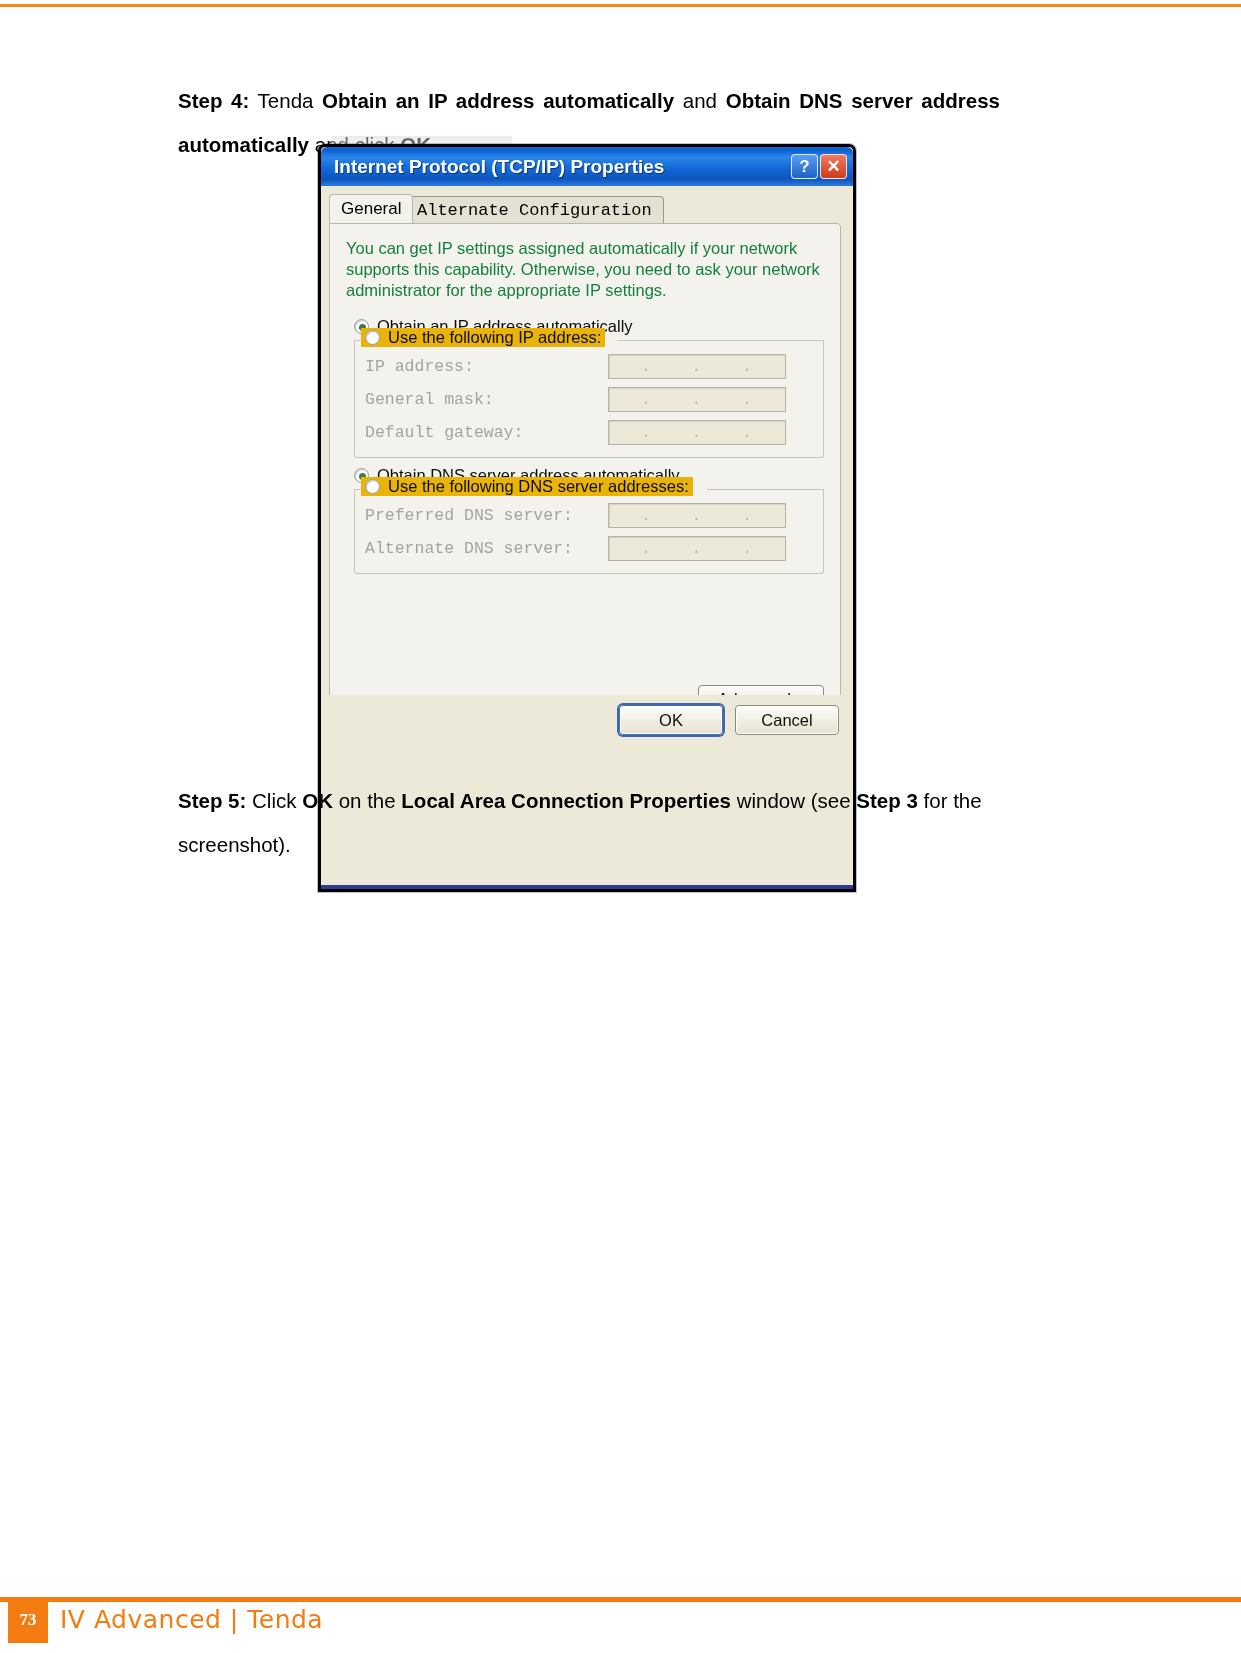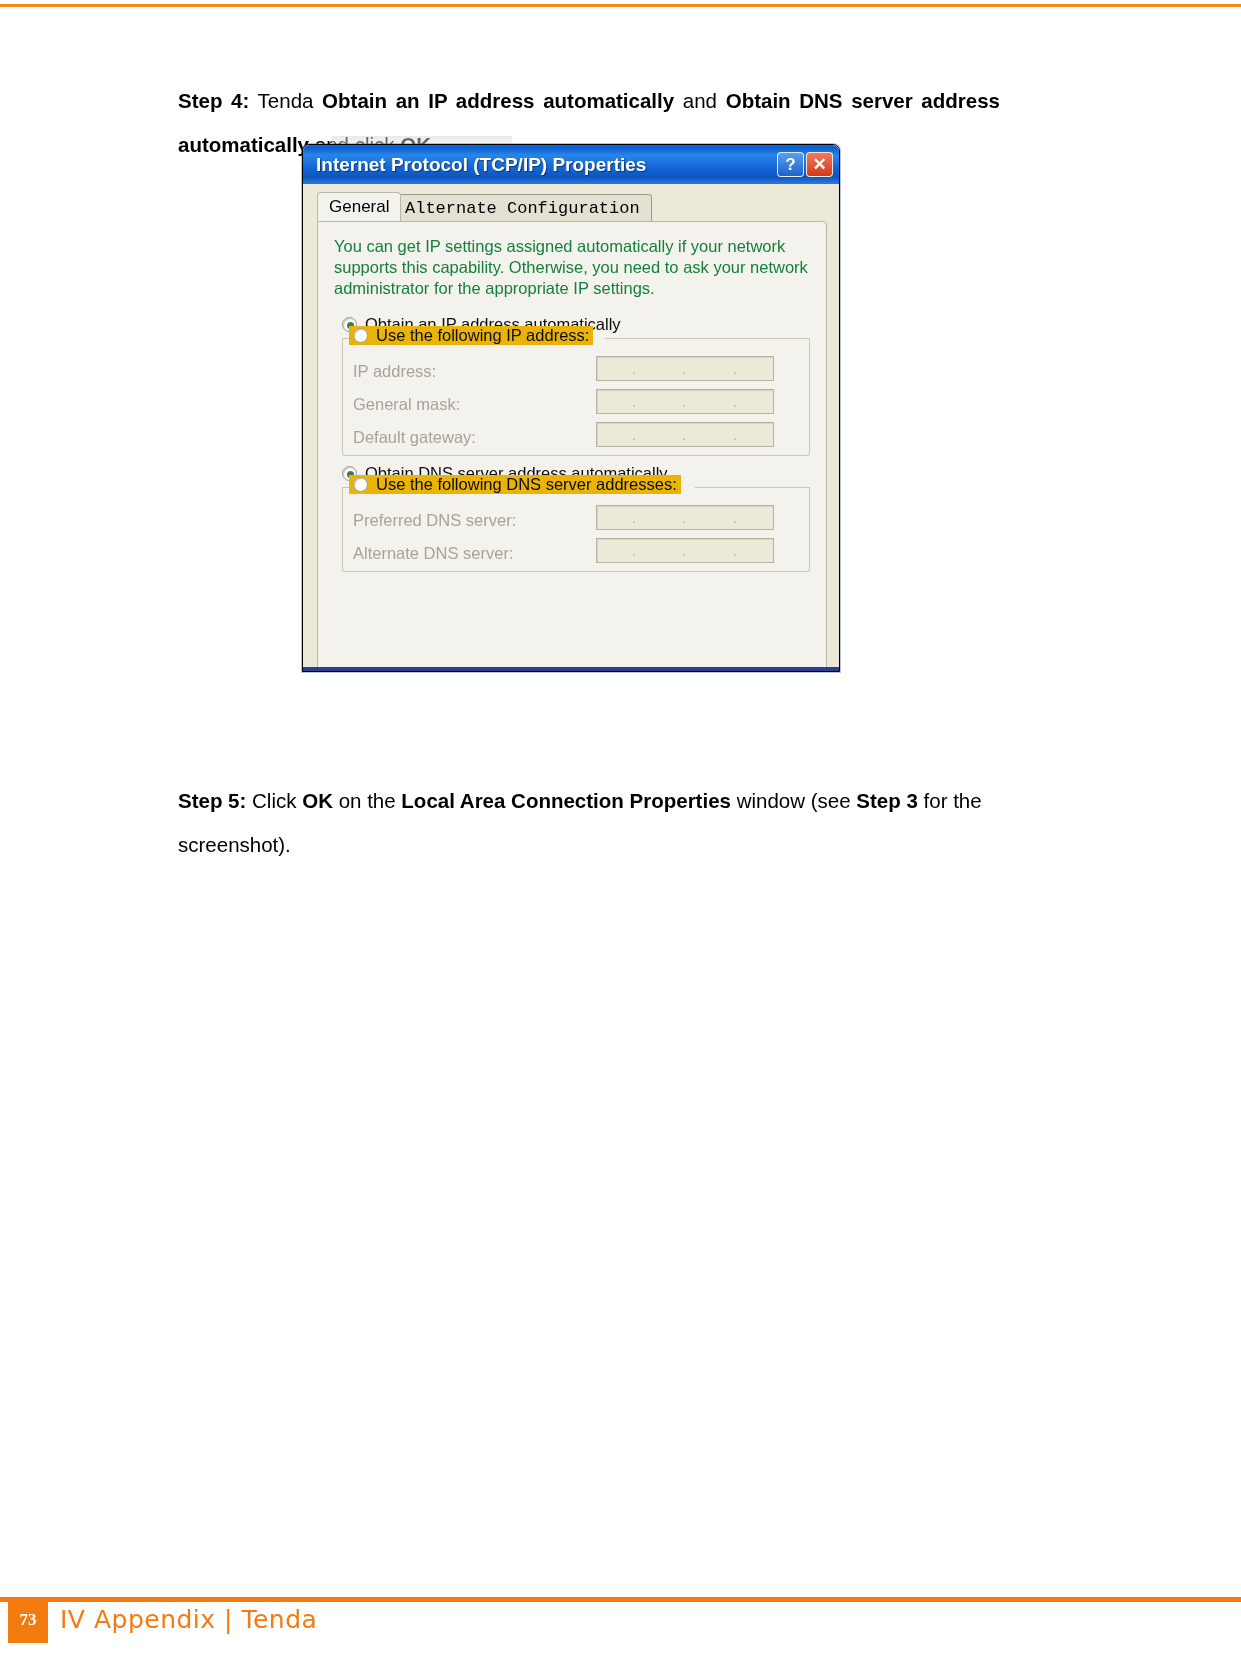--- a/index.html
+++ b/index.html
@@ -49,24 +49,24 @@
     font-size:20.5px; line-height:44px; color:#000;
     font-family:"Liberation Sans", sans-serif;
   }
   .para.justify { text-align:justify; text-align-last:left; }
   .b { font-weight:bold; }
 
   .step5 { position:absolute; left:178px; top:758px; width:822px; }
 
   
   .dialog {
-    position:absolute; left:302px; top:144px;
-    width:538px; height:528px;
+    position:absolute; left:318px; top:144px;
+    width:538px; height:748px;
     background:#ece9d8;
-    border:1px solid #000000;
+    border:3px solid #000000;
     border-radius:7px 7px 0 0;
     box-shadow:0 0 0 1px rgba(60,80,140,.35);
     font-family:"Liberation Sans", sans-serif;
     overflow:hidden;
   }
   .ghost-above {
     position:absolute; left:332px; top:136px; width:180px; height:8px;
     background:linear-gradient(180deg,#cfcfc8,#ebe9e0);
     opacity:.45;
   }
@@ -88,21 +88,21 @@
     display:flex; align-items:center; justify-content:center;
     color:#fff; font-size:17px; font-weight:bold;
     border:1px solid rgba(255,255,255,.85);
   }
   .tb-help { background:linear-gradient(180deg,#5b9ff0,#1d62c8); }
   .tb-close {
     background:linear-gradient(180deg,#f07a62,#d03a18);
     margin-right:2px;
   }
 
-  .dlg-body { position:relative; padding:8px 10px 0 10px; height:565px; }
+  .dlg-body { position:relative; padding:8px 10px 0 4px; height:565px; }
 
   
   .tabstrip { position:relative; height:29px; margin-left:4px; }
   .tab {
     position:absolute; top:2px; height:27px;
     padding:0 11px;
     font-size:17px; color:#000;
     display:flex; align-items:center;
     border:1px solid #9a9a8c;
     border-bottom:none;
@@ -158,21 +158,21 @@
   .group::before { left:0; width:10px; }
   .group.ip::after   { left:262px; right:0; }
   .group.dns::after  { left:352px; right:0; }
   .grp-legend {
     position:absolute; top:-12px; left:6px;
     display:flex; align-items:center; gap:8px;
     background:#eab308; padding:0 4px;
   }
 
   .field-row {
-    display:flex; align-items:flex-end; height:33px; margin-left:6px;
+    display:flex; align-items:center; height:33px; margin-left:6px;font-family:Liberation Mono, monospace;
   }
   .field-label {
     width:243px; font-size:16.5px; color:#a5a39a;
   }
   .ipbox {
     width:178px; height:25px;
     background:#ece9d8;
     border:1px solid #b6b3a4;
     box-shadow:inset 1px 1px 1px rgba(0,0,0,.10);
     display:flex; align-items:center; justify-content:space-around;
@@ -325,14 +325,14 @@
 
 <div class="step5">
   <p class="para"><span class="b">Step 5:</span> <span>Click</span> <span class="b">OK</span> <span>on the</span> <span class="b">Local Area Connection Properties</span> <span>window (see</span> <span class="b">Step 3</span> <span>for the screenshot).</span></p>
 </div>
 
 <div class="page-footer">
   <div class="footer-rule"></div>
   <div class="footer-pagebox">
     <span class="footer-pagenum">73</span>
   </div>
-  <div class="footer-text">IV Appendix | Tenda</div>
+  <div class="footer-text">IV Advanced | Tenda</div>
 </div>
 
 </body></html>

